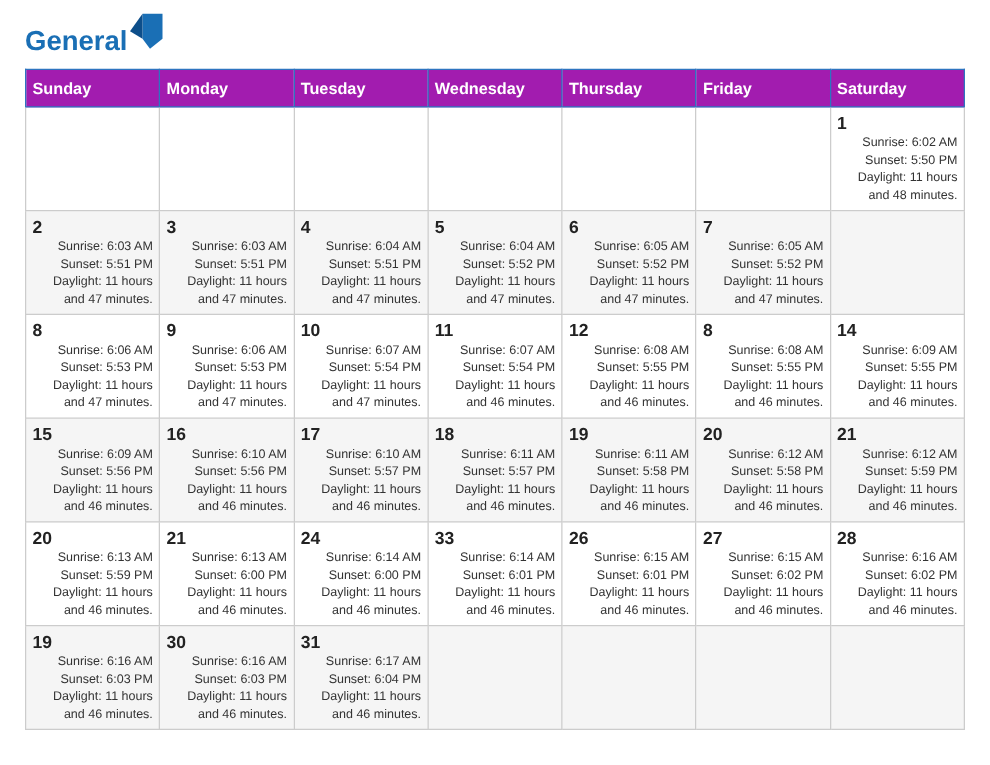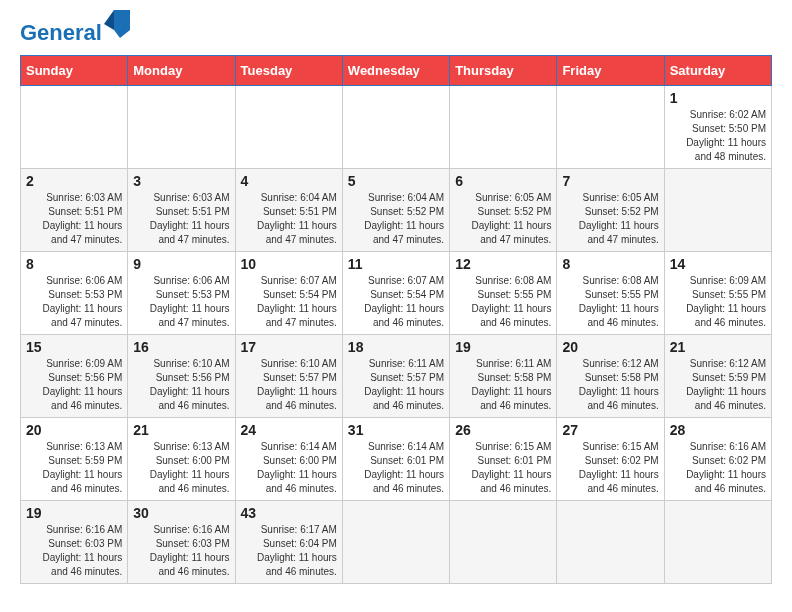--- a/index.html
+++ b/index.html
@@ -31,21 +31,21 @@
     .location {
       font-size: 16px;
       color: #555;
     }
     .calendar {
       width: 100%;
       border-collapse: collapse;
       font-size: 11px;
     }
     .calendar th {
-      background-color: #ef4444;
+      background-color: #a21caf;
       color: #fff;
       padding: 7px 5px;
       text-align: left;
       font-size: 13px;
       font-weight: bold;
       border: 1px solid #2e74c0;
     }
     .calendar td {
       border: 1px solid #ccc;
       vertical-align: top;
@@ -75,21 +75,21 @@
     tr:nth-child(odd) td {
       background-color: #fff;
     }
   </style>
 </head>
 <body>
 
 <div class="header">
   <div class="logo">
     <div>
-      <div style="display:flex;align-items:flex-start;">
+      <div style="display:flex;align-items:center;">
         <div>
           <div style="font-size:22px;font-weight:bold;color:#333;line-height:1.15;">
             <span style="color:#1a6fb5;">General</span>
           </div>
         </div>
         <svg width="32" height="36" viewBox="0 0 32 36" style="margin-left:2px;margin-top:-12px;">
           <polygon points="10,2 26,2 26,22 16,30 10,22" fill="#1a6fb5"></polygon>
           <polygon points="10,2 10,22 0,16" fill="#0d4e8a"></polygon>
         </svg>
       </div>
@@ -220,21 +220,21 @@
         </td>
         <td>
           <div class="day-num">21</div>
           <div class="day-info">Sunrise: 6:13 AM<br>Sunset: 6:00 PM<br>Daylight: 11 hours and 46 minutes.</div>
         </td>
         <td>
           <div class="day-num">24</div>
           <div class="day-info">Sunrise: 6:14 AM<br>Sunset: 6:00 PM<br>Daylight: 11 hours and 46 minutes.</div>
         </td>
         <td>
-          <div class="day-num">31</div>
+          <div class="day-num">33</div>
           <div class="day-info">Sunrise: 6:14 AM<br>Sunset: 6:01 PM<br>Daylight: 11 hours and 46 minutes.</div>
         </td>
         <td>
           <div class="day-num">26</div>
           <div class="day-info">Sunrise: 6:15 AM<br>Sunset: 6:01 PM<br>Daylight: 11 hours and 46 minutes.</div>
         </td>
         <td>
           <div class="day-num">27</div>
           <div class="day-info">Sunrise: 6:15 AM<br>Sunset: 6:02 PM<br>Daylight: 11 hours and 46 minutes.</div>
         </td>
@@ -246,21 +246,21 @@
       <tr>
         <td>
           <div class="day-num">19</div>
           <div class="day-info">Sunrise: 6:16 AM<br>Sunset: 6:03 PM<br>Daylight: 11 hours and 46 minutes.</div>
         </td>
         <td>
           <div class="day-num">30</div>
           <div class="day-info">Sunrise: 6:16 AM<br>Sunset: 6:03 PM<br>Daylight: 11 hours and 46 minutes.</div>
         </td>
         <td>
-          <div class="day-num">43</div>
+          <div class="day-num">31</div>
           <div class="day-info">Sunrise: 6:17 AM<br>Sunset: 6:04 PM<br>Daylight: 11 hours and 46 minutes.</div>
         </td>
         <td class="empty"></td>
         <td class="empty"></td>
         <td class="empty"></td>
         <td class="empty"></td>
       </tr>
     </tbody>
 </table>
 

